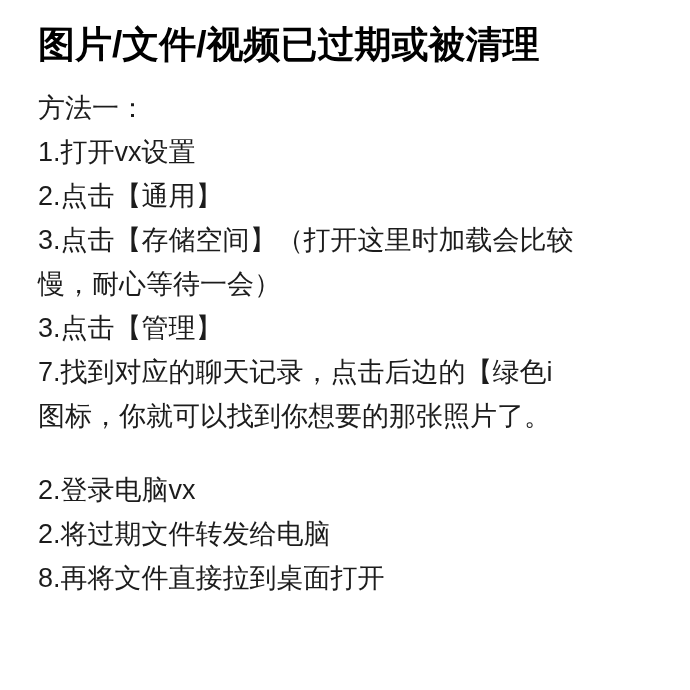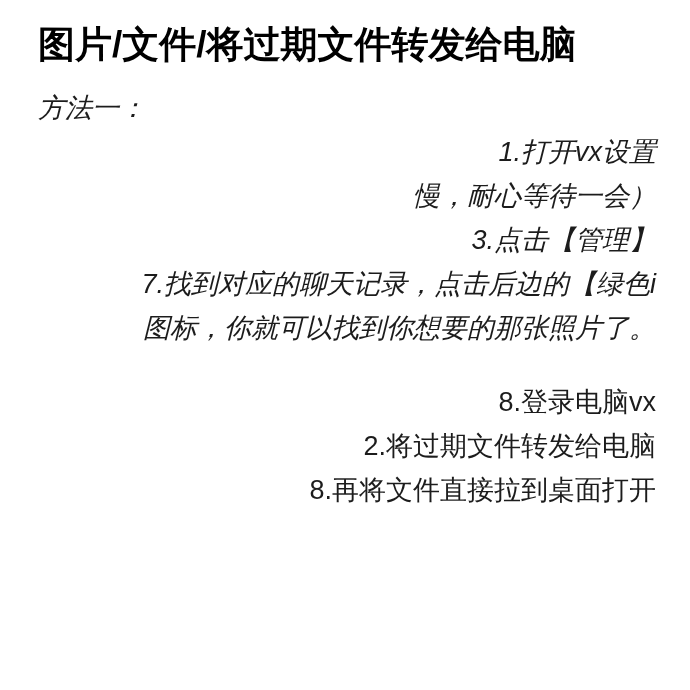--- a/index.html
+++ b/index.html
@@ -24,62 +24,61 @@
   .title {
     font-size: 37px;
     font-weight: 700;
     letter-spacing: 0px;
     line-height: 1.25;
     color: #000000;
     white-space: nowrap;
   }
   .body-block {
     margin-top: 18px;
-    font-style: italic;
   }
   .line {
     font-size: 27px;
     line-height: 44px;
     color: #1c1c1c;
     font-weight: 400;
     white-space: pre-wrap;
     letter-spacing: 0px;
-    text-align: right;
   }
   .section-head {
     font-size: 27px;
     line-height: 44px;
     color: #1c1c1c;
     font-weight: 400;
   }
   .gap {
     height: 30px;
   }
   .indent-cont {
     text-indent: 0;
-    margin-left: 16px;
   }
 </style>
 </head>
 <body>
 
 <div class="page">
 
-  <div class="title">图片/文件/将过期文件转发给电脑</div>
+  <div class="title">图片/文件/视频已过期或被清理</div>
 
   <div class="body-block">
     <div class="section-head">方法一：</div>
     <div class="line">1.打开vx设置</div>
+    <div class="line">2.点击【通用】</div>
+    <div class="line">3.点击【存储空间】（打开这里时加载会比较</div>
     <div class="line indent-cont">慢，耐心等待一会）</div>
     <div class="line">3.点击【管理】</div>
     <div class="line">7.找到对应的聊天记录，点击后边的【绿色i</div>
     <div class="line indent-cont">图标，你就可以找到你想要的那张照片了。</div>
   </div>
 
   <div class="gap"></div>
 
   <div>
-    <div class="line">8.登录电脑vx</div>
+    <div class="line">2.登录电脑vx</div>
     <div class="line">2.将过期文件转发给电脑</div>
     <div class="line">8.再将文件直接拉到桌面打开</div>
   </div>
 
 </div>
 
 </body></html>

